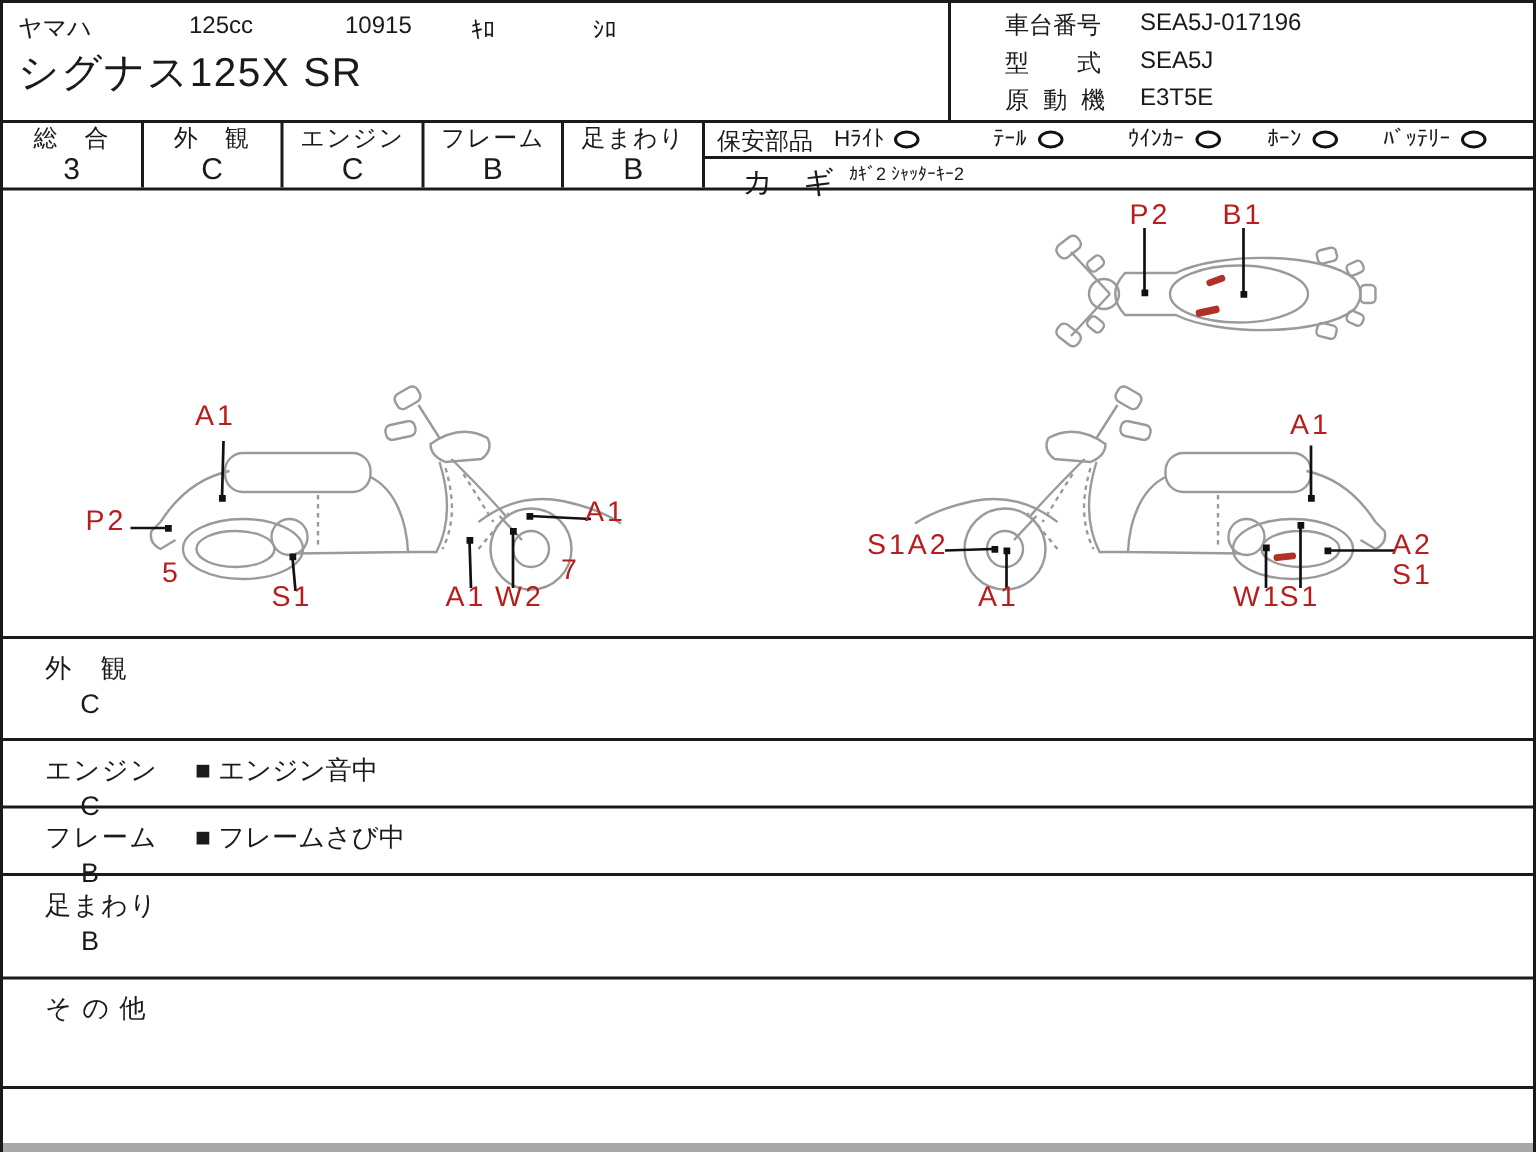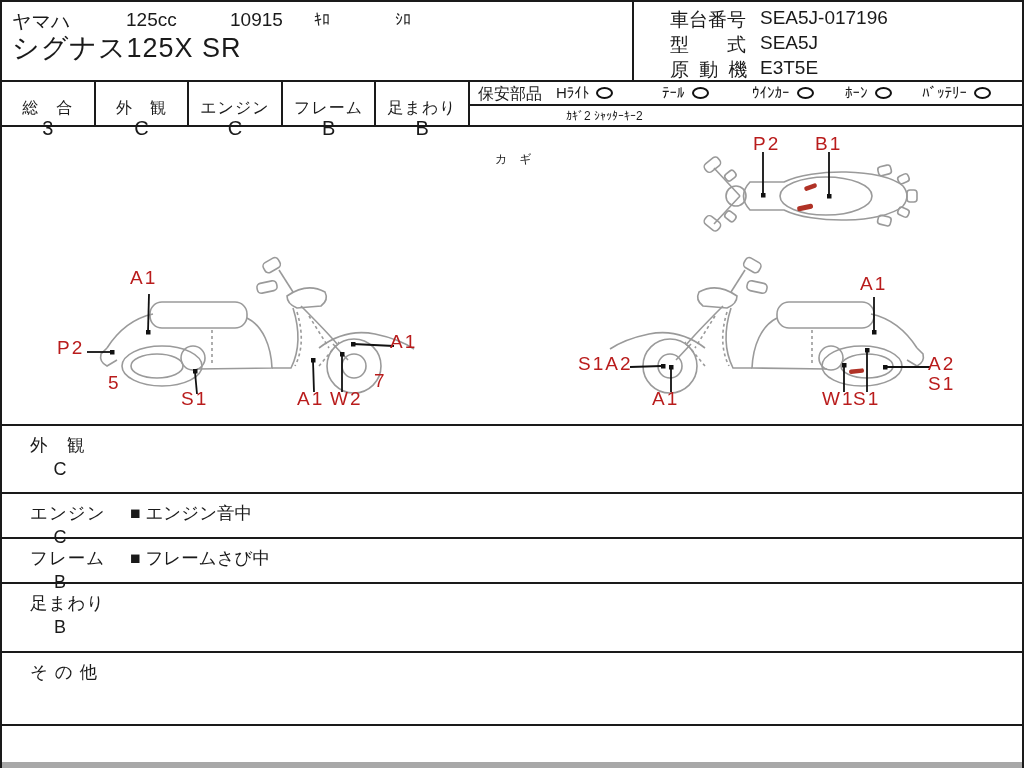--- a/index.html
+++ b/index.html
@@ -3,39 +3,39 @@
 <meta charset="utf-8">
 <style>
   * { margin:0; padding:0; box-sizing:border-box; }
   html,body { background:#ffffff; }
   body { font-family:"Liberation Sans","DejaVu Sans",sans-serif; color:#1a1a1a; }
   .sheet { position:relative; width:1024px; height:768px; background:#fff;
            border:2px solid #1a1a1a; border-bottom:none; overflow:hidden; }
   .abs { position:absolute; }
 
   
-  .hdr-txt { font-size:19px; white-space:nowrap; }
+  .hdr-txt { font-size:16px; white-space:nowrap; }
   .hdr-sm  { font-size:16px; white-space:nowrap; }
   .model-name { font-size:27px; letter-spacing:1px; white-space:nowrap; }
   .hdr-divider { position:absolute; left:630px; top:0; width:2px; height:78px; background:#1a1a1a; }
 
   
   .grade-strip { position:absolute; left:0; top:78px; width:1020px; height:47px;
                  border-top:2px solid #1a1a1a; border-bottom:2px solid #1a1a1a; }
   .grade-boxes { position:absolute; left:0; top:0; width:468px; height:43px; display:flex; }
   .grade-box { flex:1 1 0; border-right:2px solid #1a1a1a; text-align:center; }
-  .grade-box .g-label { font-size:16px; line-height:20px; padding-top:16px; letter-spacing:1px; white-space:nowrap; }
+  .grade-box .g-label { font-size:16px; line-height:20px; padding-top:1px; letter-spacing:1px; white-space:nowrap; }
   .grade-box .g-value { font-size:20px; line-height:21px; }
   .safety-area { position:absolute; left:468px; top:0; width:552px; height:43px; }
   .safety-row { position:absolute; left:0; top:0; width:100%; height:32px; }
   .safety-label { position:absolute; left:8px; top:2px; font-size:16px; white-space:nowrap; }
   .safety-item { position:absolute; top:2px; display:inline-flex; align-items:center; gap:7px; font-size:15px; white-space:nowrap; }
   .oval { display:inline-block; width:17px; height:12px; border:2px solid #111; border-radius:50%; }
   .key-row { position:absolute; left:0; top:22px; width:100%; height:21px; border-top:2px solid #1a1a1a; }
-  .key-label { position:absolute; left:25px; top:2px; font-size:12px; white-space:nowrap;margin-top:43px; }
+  .key-label { position:absolute; left:25px; top:2px; font-size:20px; white-space:nowrap; }
   .key-value { position:absolute; left:96px; top:3px; font-size:12px; white-space:nowrap; }
 
   
   .dmg-label { position:absolute; font-size:19px; letter-spacing:2px; white-space:nowrap; color:#b91c1c; }
   svg { display:block; }
 
   
   .cond-table { position:absolute; left:0; top:422px; width:1020px; border-top:2px solid #1a1a1a; }
   .cond-row { position:relative; border-bottom:2px solid #1a1a1a; }
   .cond-label { position:absolute; left:28px; top:7px; font-size:17.5px; letter-spacing:1px; white-space:nowrap; }

